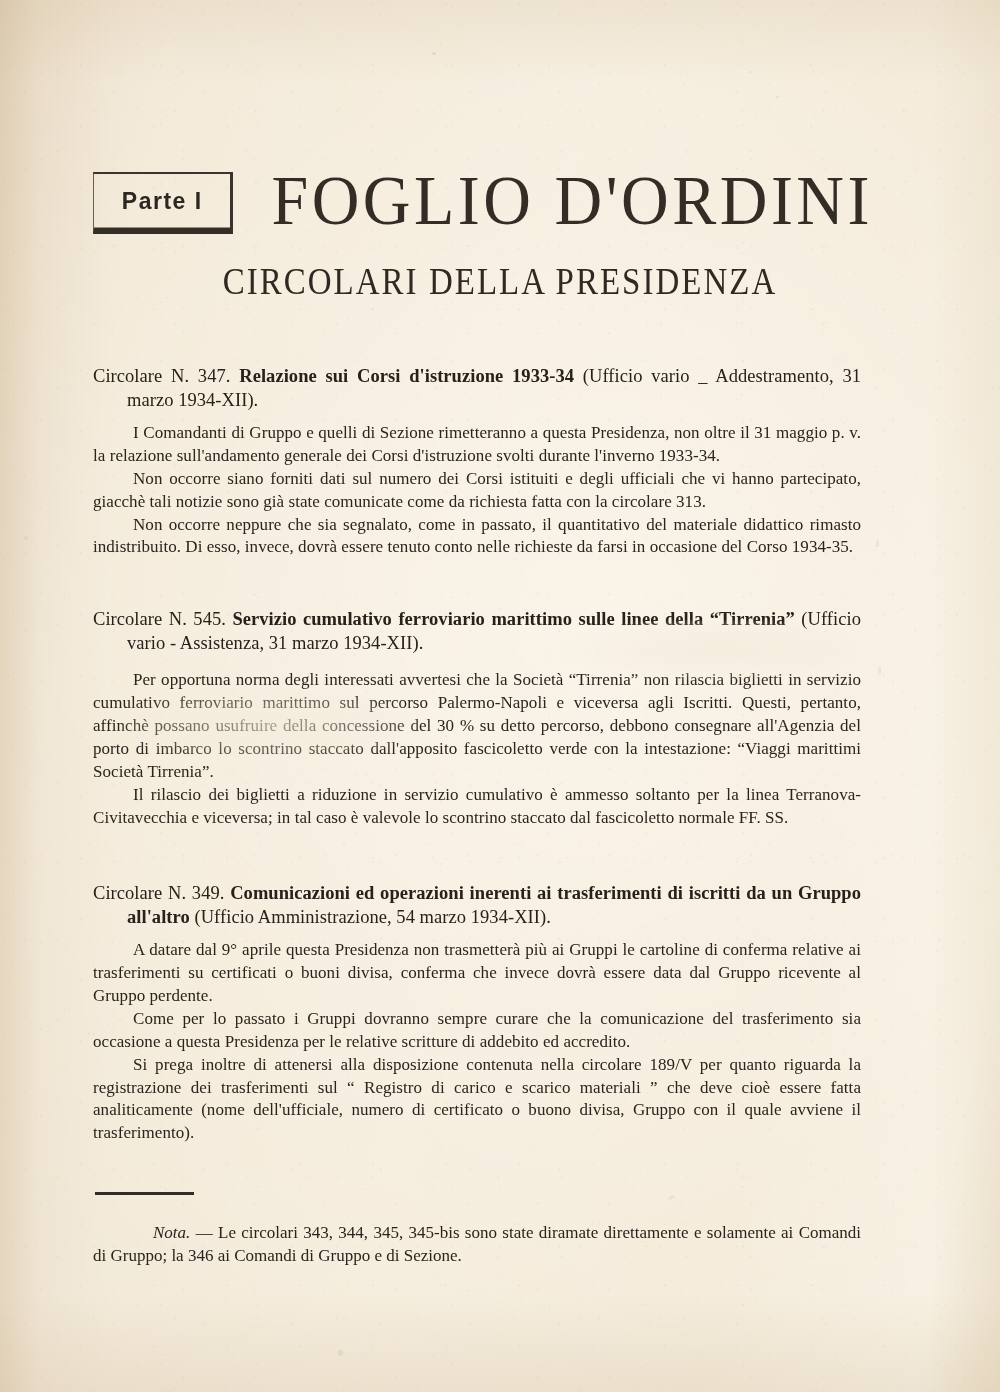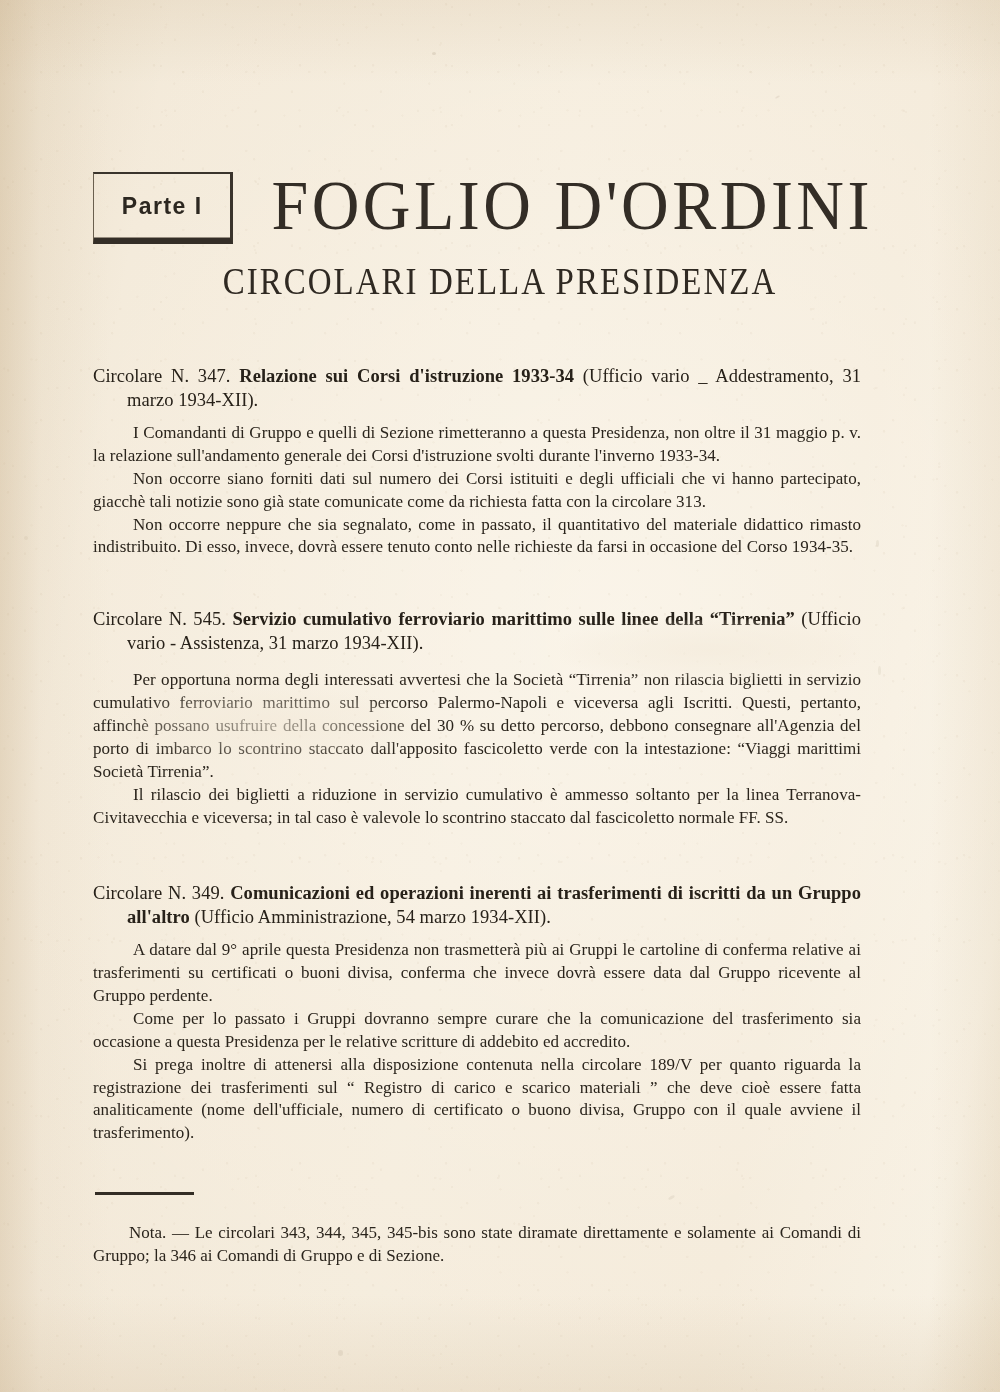--- a/index.html
+++ b/index.html
@@ -71,21 +71,21 @@
   .masthead {
     position: absolute;
     left: 93px;
     top: 168px;
     width: 780px;
     display: flex;
     align-items: center;
   }
   .parte-box {
     width: 168px;
-    height: 72px;
+    height: 62px;
     box-sizing: border-box;
     border-top: 2px solid #3a342c;
     border-right: 3px solid #3a342c;
     border-left: 1px solid #6a5f4e;
     border-bottom: 6px solid #342e27;
     display: flex;
     align-items: center;
     justify-content: center;
     margin-top: 4px;
     box-shadow: inset 0 -1px 0 rgba(60,50,38,0.5);
@@ -178,20 +178,22 @@
     left: 93px;
     top: 1222px;
     width: 768px;
     font-size: 17px;
     line-height: 1.35;
     text-align: justify;
     text-indent: 36px;
     color: #2a241c;
   }
   .note .lbl {
+    font-style: italic;
+    margin-left: 24px;
   }
 
   
   .ink-fade {
     position: absolute;
     pointer-events: none;
     z-index: 4;
     background: radial-gradient(ellipse at center, rgba(243,234,218,0.62) 0%, rgba(243,234,218,0.26) 55%, rgba(243,234,218,0) 78%);
   }
 </style>

